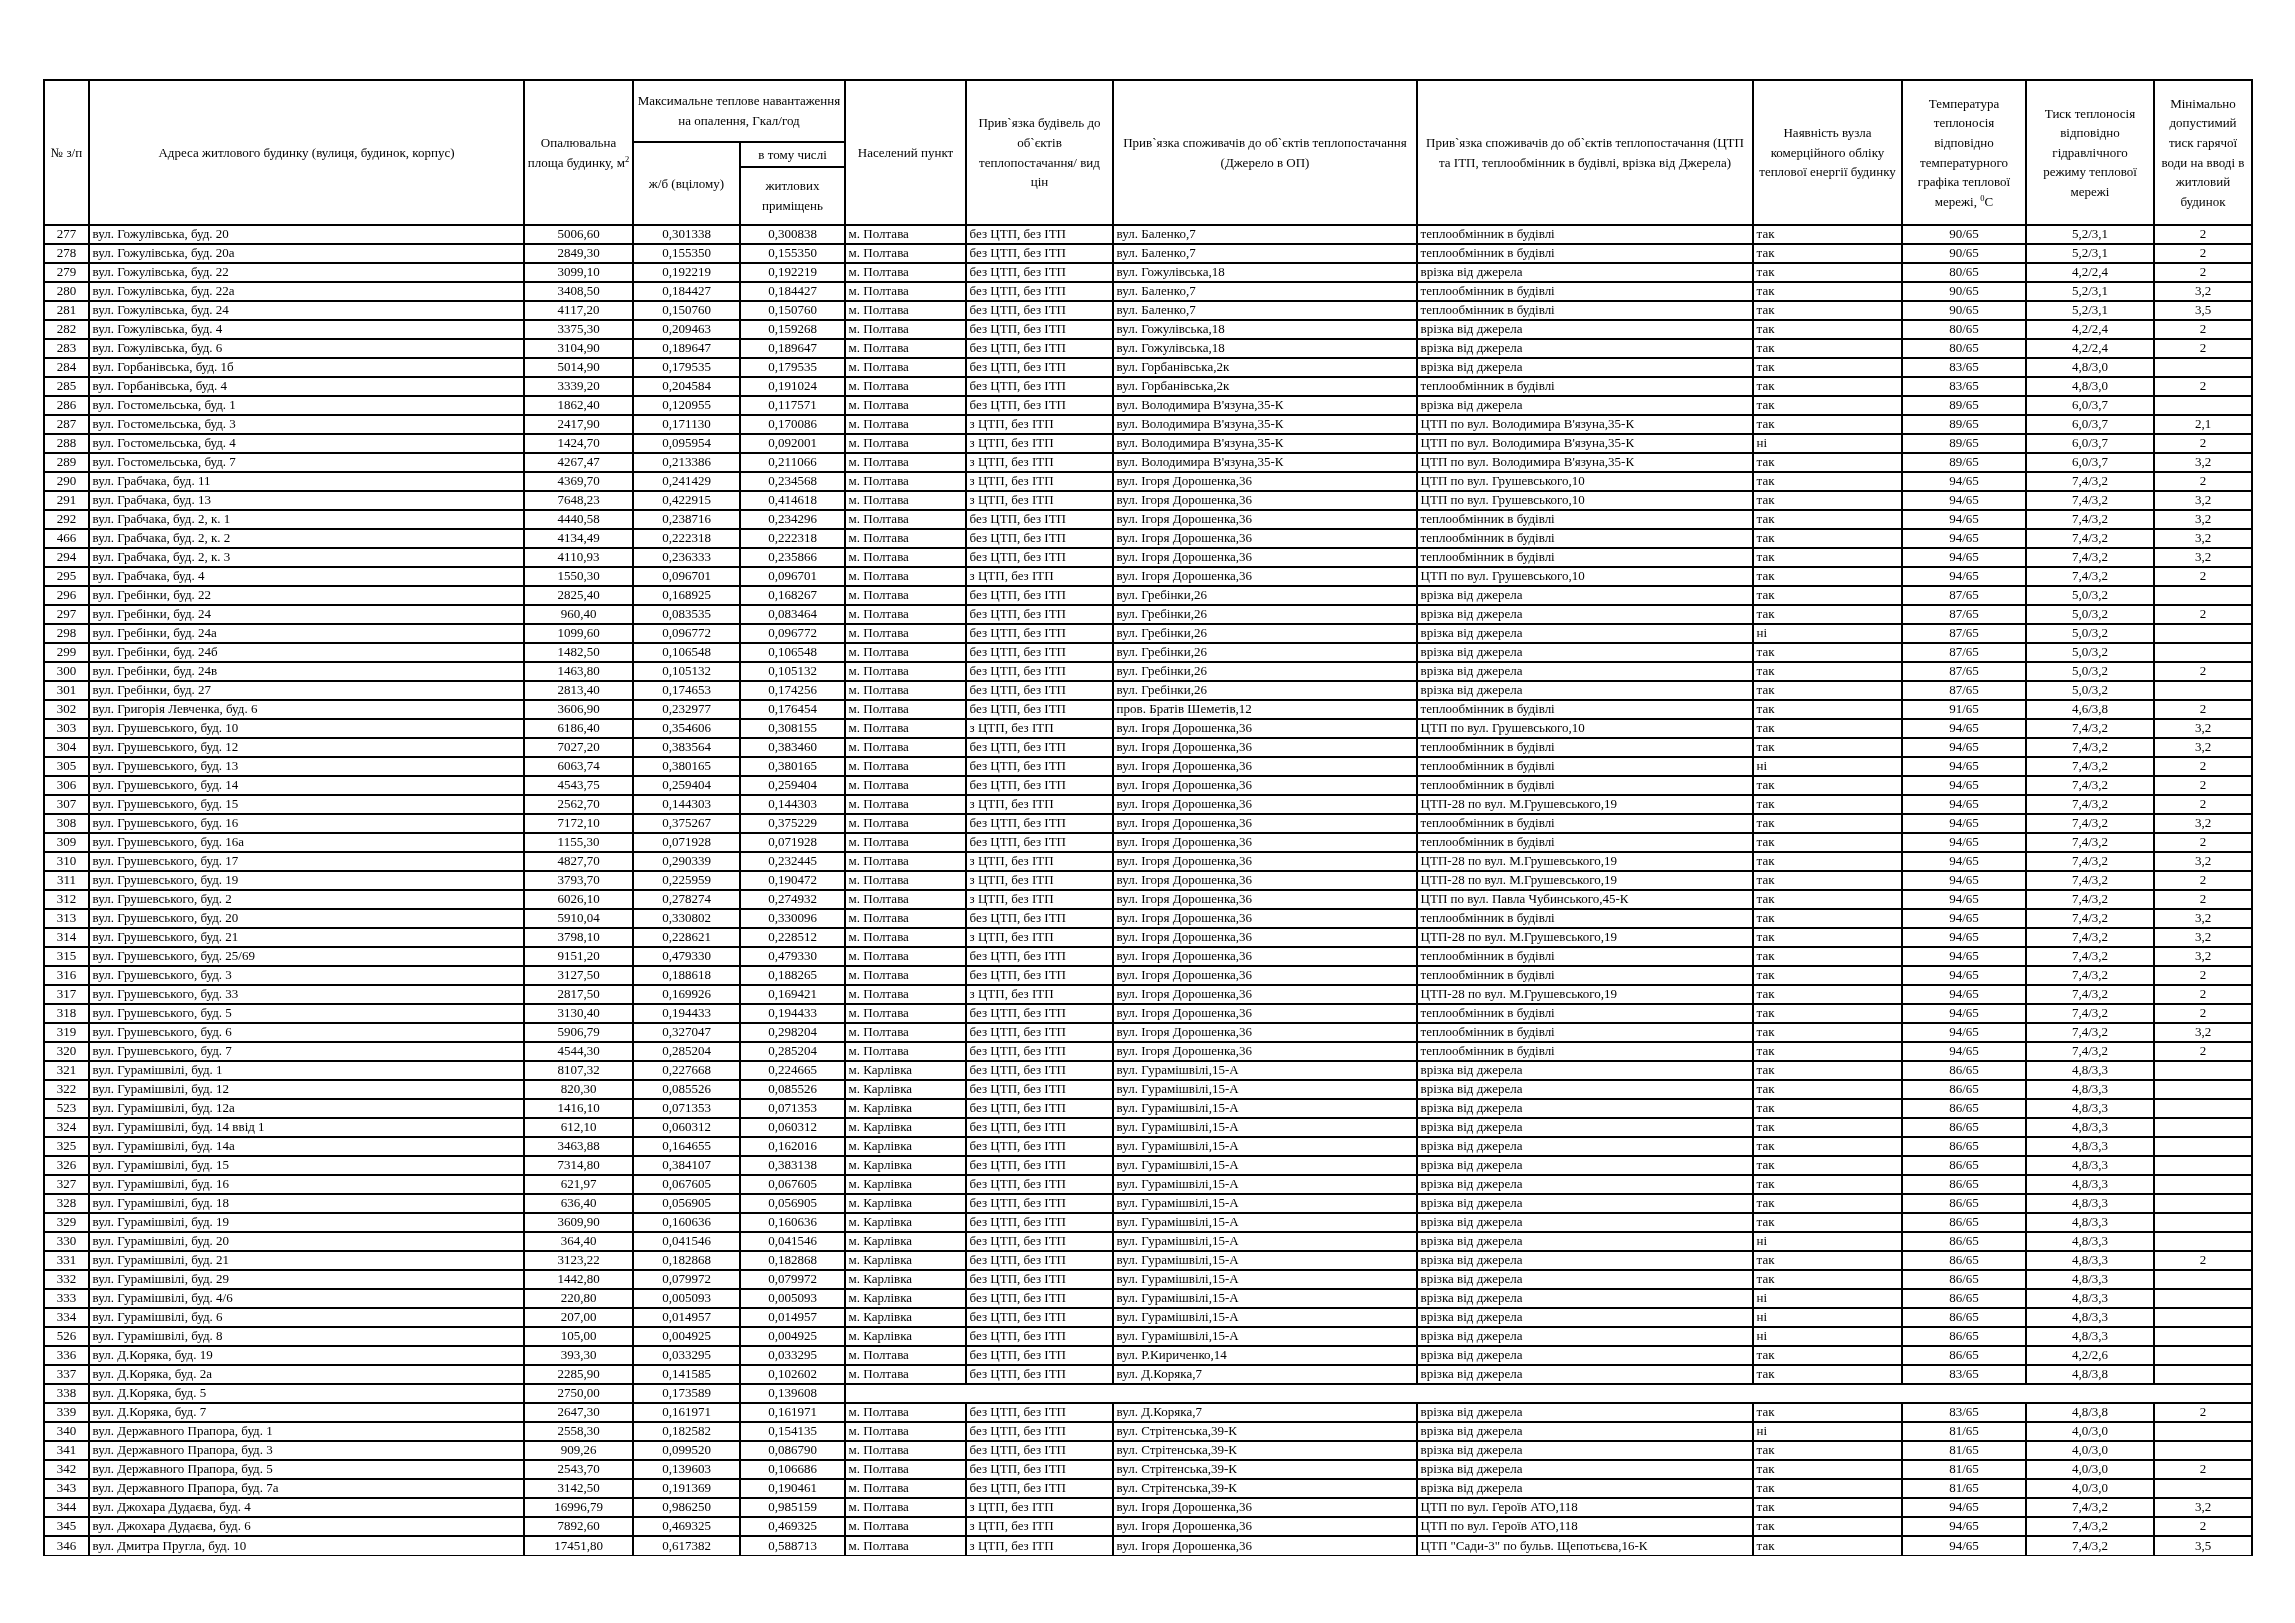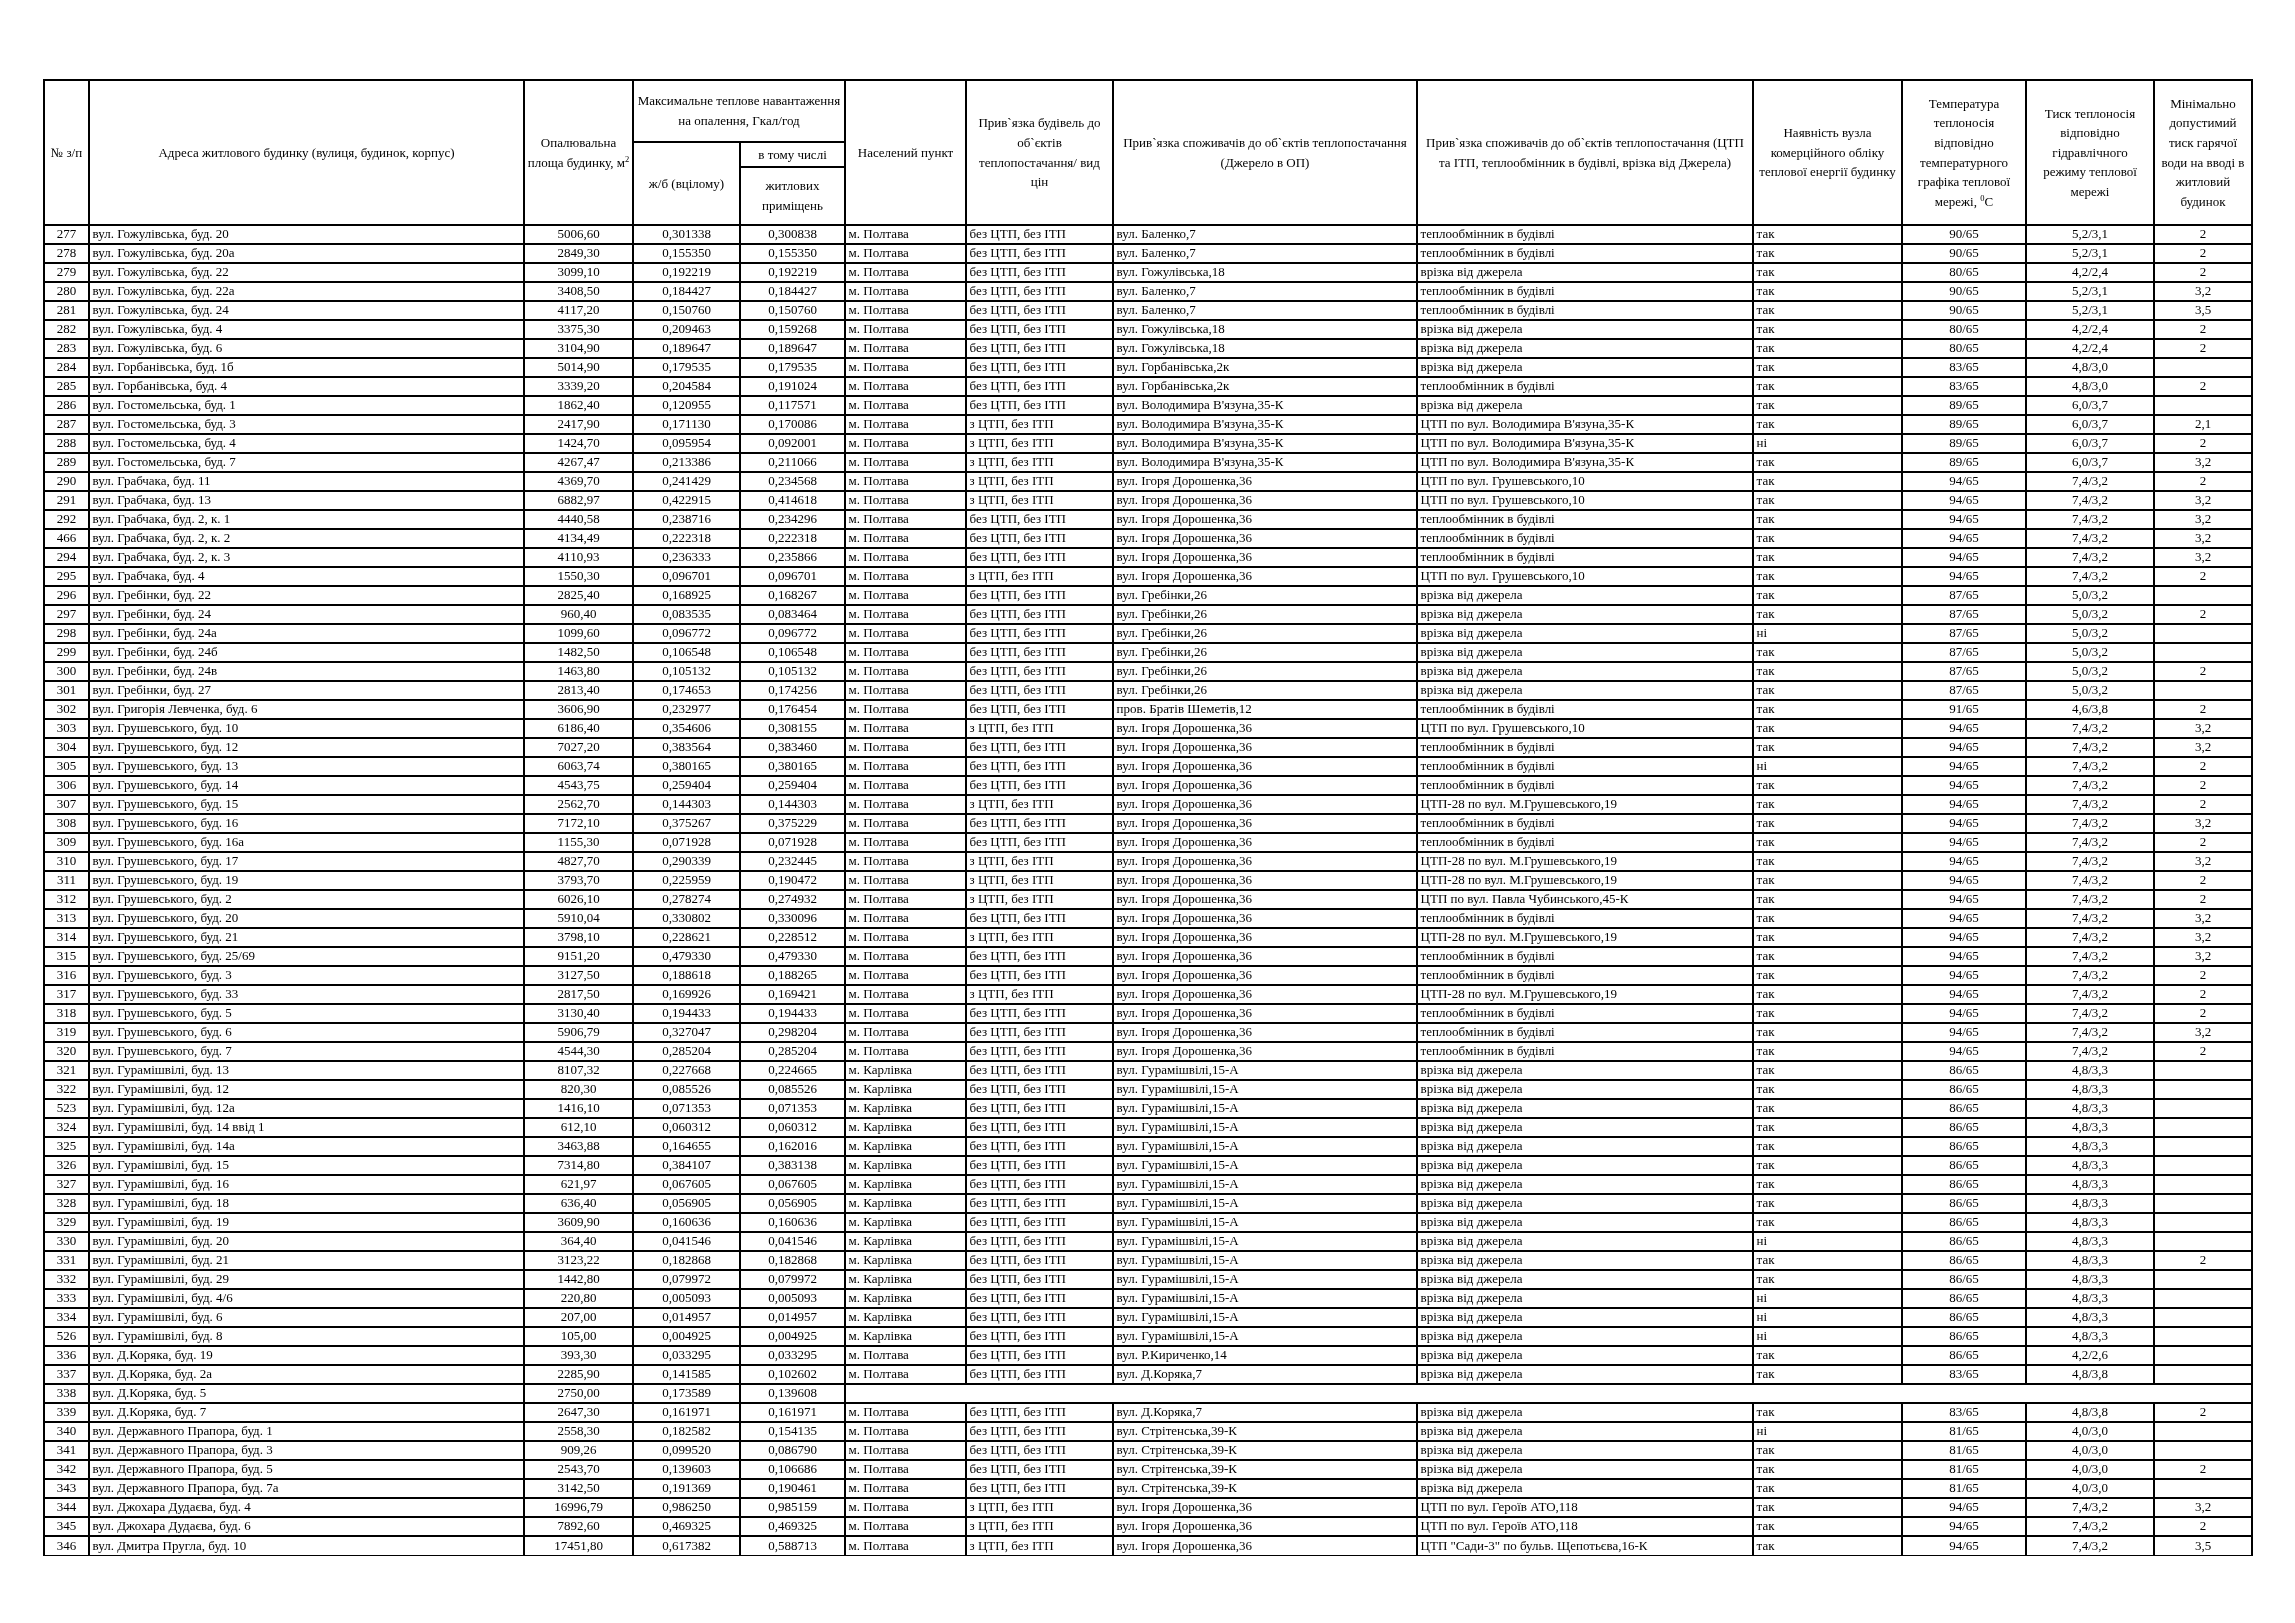--- a/index.html
+++ b/index.html
@@ -267,21 +267,21 @@
         <td class="l">вул. Ігоря Дорошенка,36</td>
         <td class="l">ЦТП по вул. Грушевського,10</td>
         <td class="l">так</td>
         <td class="c">94/65</td>
         <td class="c">7,4/3,2</td>
         <td class="c">2</td>
       </tr>
       <tr>
         <td class="c">291</td>
         <td class="l">вул. Грабчака, буд. 13</td>
-        <td class="c area">6882,97</td>
+        <td class="c area">7648,23</td>
         <td class="c">0,422915</td>
         <td class="c">0,414618</td>
         <td class="l">м. Полтава</td>
         <td class="l">з ЦТП, без ІТП</td>
         <td class="l">вул. Ігоря Дорошенка,36</td>
         <td class="l">ЦТП по вул. Грушевського,10</td>
         <td class="l">так</td>
         <td class="c">94/65</td>
         <td class="c">7,4/3,2</td>
         <td class="c">3,2</td>
@@ -716,21 +716,21 @@
         <td class="l">без ЦТП, без ІТП</td>
         <td class="l">вул. Ігоря Дорошенка,36</td>
         <td class="l">теплообмінник в будівлі</td>
         <td class="l">так</td>
         <td class="c">94/65</td>
         <td class="c">7,4/3,2</td>
         <td class="c">2</td>
       </tr>
       <tr>
         <td class="c">321</td>
-        <td class="l">вул. Гурамішвілі, буд. 13</td>
+        <td class="l">вул. Гурамішвілі, буд. 1</td>
         <td class="c area">8107,32</td>
         <td class="c">0,227668</td>
         <td class="c">0,224665</td>
         <td class="l">м. Карлівка</td>
         <td class="l">без ЦТП, без ІТП</td>
         <td class="l">вул. Гурамішвілі,15-А</td>
         <td class="l">врізка від джерела</td>
         <td class="l">так</td>
         <td class="c">86/65</td>
         <td class="c">4,8/3,3</td>

